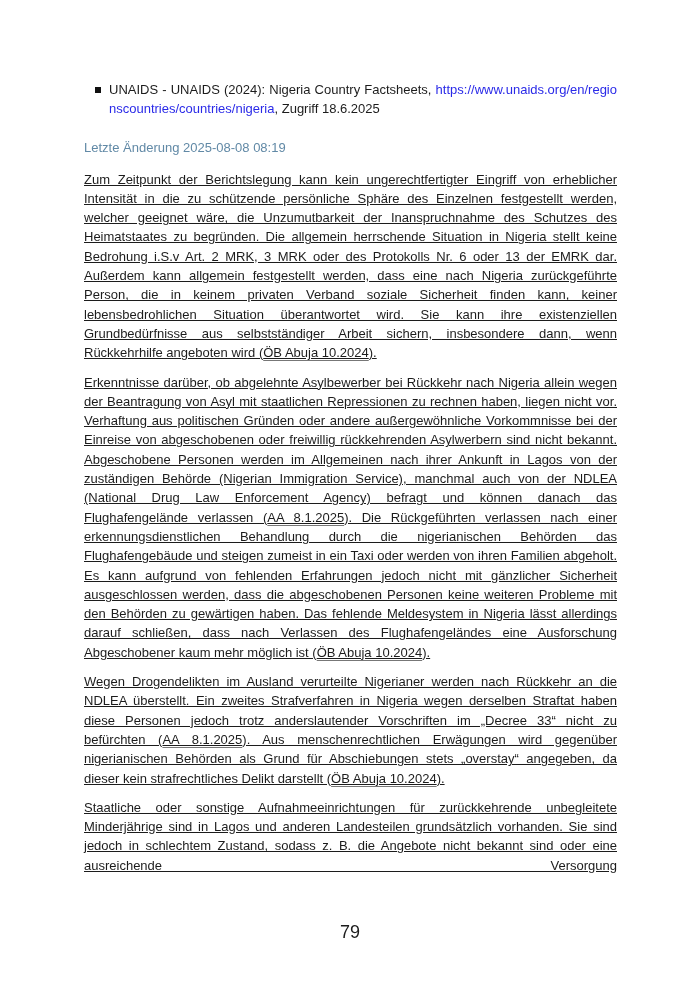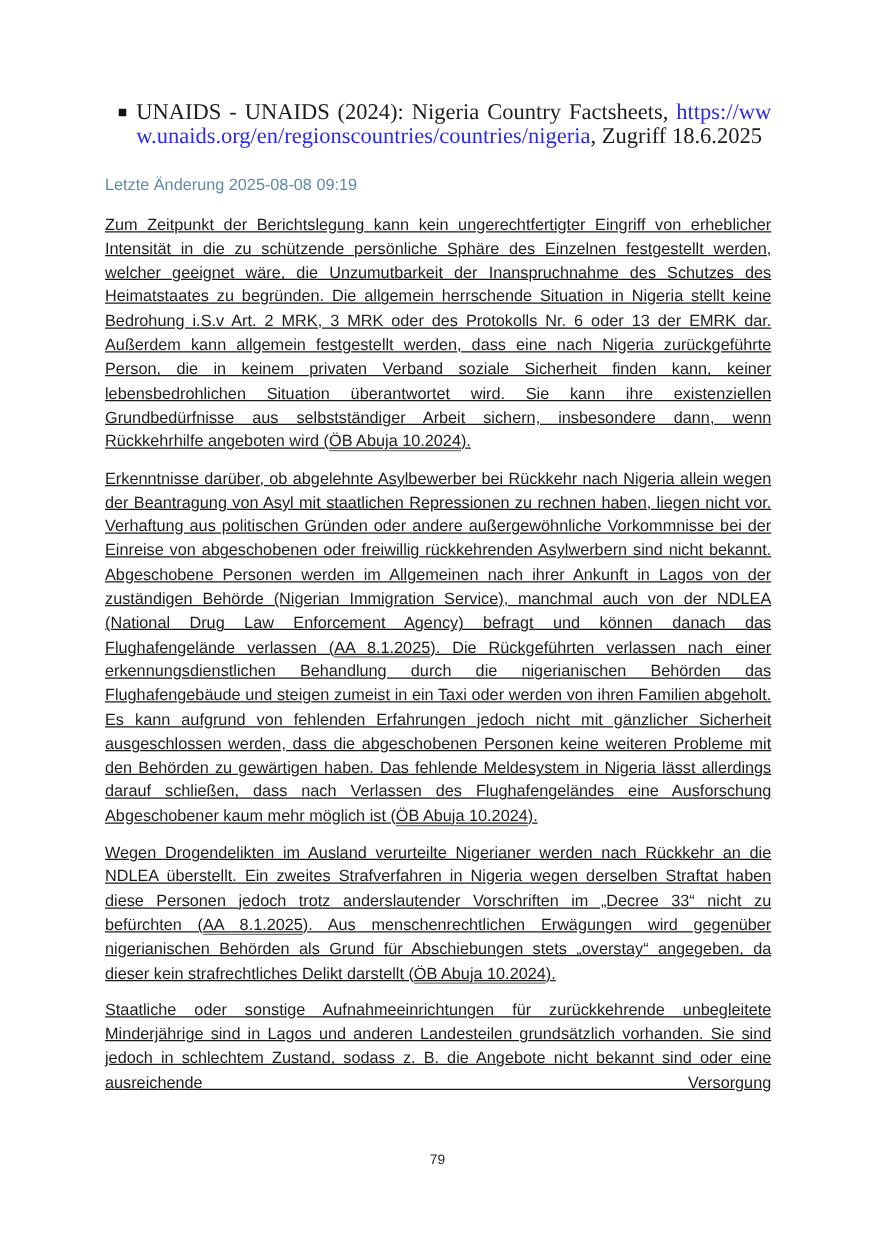--- a/index.html
+++ b/index.html
@@ -14,54 +14,54 @@
   html,body{margin:0;padding:0;}
   body{
     width:700px;height:990px;background:#ffffff;
     font-family:"Liberation Sans","DejaVu Sans",sans-serif;
     color:var(--text);
     -webkit-hyphens:auto;hyphens:auto;
   }
   .page{position:relative;width:700px;height:990px;padding:80px 83px 0 84px;overflow:hidden;}
 
   
-  .bib-list{list-style:none;margin:0 0 21px 0;padding:0 0 0 11px;font-size:18px;line-height:19.3px;font-family:Liberation Serif, serif;}
+  .bib-list{list-style:none;margin:0 0 21px 0;padding:0 0 0 11px;font-size:13px;line-height:19.3px;}
   .bib-item{display:flex;}
   .bib-marker{flex:0 0 14px;position:relative;}
   .bib-marker::before{content:"";position:absolute;top:7px;left:0;width:6px;height:6px;background:var(--bullet);}
   .bib-text{flex:1;text-align:justify;}
   .link{color:var(--link);word-break:break-all;}
 
   
   .section-heading{font-size:15.5px;font-weight:bold;color:var(--heading);margin:0 0 7px 0;line-height:18px;}
   .sec-num{display:inline-block;min-width:34px;}
   .last-modified{font-size:13px;line-height:16px;color:var(--subtitle);margin:0 0 14px 0;}
 
   
   .body-text p{margin:0 0 10px 0;font-size:13px;line-height:19.3px;text-align:justify;text-decoration:underline;}
   .body-text p.continues{text-align-last:justify;}
   .ref{text-decoration:underline;text-decoration-color:var(--ref-underline);text-decoration-thickness:1px;text-underline-offset:2.5px;}
 
   
-  .page-number{position:absolute;left:0;right:0;top:922px;text-align:center;font-size:11px;color:var(--text);}
+  .page-number{position:absolute;left:0;right:0;top:922px;text-align:center;font-size:18px;color:var(--text);}
 </style>
 </head>
 <body>
 
 <div class="page">
 
   <ul class="bib-list">
       <li class="bib-item">
         <span class="bib-marker"></span>
         <span class="bib-text"><span>UNAIDS - UNAIDS (2024): Nigeria Country Factsheets, </span><span class="link">https://www.unaids.org/en/regionscountries/countries/nigeria</span><span>, Zugriff 18.6.2025</span></span>
       </li>
     </ul>
 
 
-  <div class="last-modified">Letzte Änderung 2025-08-08 09:19</div>
+  <div class="last-modified">Letzte Änderung 2025-08-08 08:19</div>
 
   <div class="body-text">
       <p><span>Zum Zeitpunkt der Berichtslegung kann kein ungerechtfertigter Eingriff von erheblicher Intensität in die zu schützende persönliche Sphäre des Einzelnen festgestellt werden, welcher geeignet wäre, die Unzumutbarkeit der Inanspruchnahme des Schutzes des Heimatstaates zu begründen. Die allgemein herrschende Situation in Nigeria stellt keine Bedrohung i.S.v Art. 2 MRK, 3 MRK oder des Protokolls Nr. 6 oder 13 der EMRK dar. Außerdem kann allgemein festgestellt werden, dass eine nach Nigeria zurückgeführte Person, die in keinem privaten Verband soziale Sicherheit finden kann, keiner lebensbedrohlichen Situation überantwortet wird. Sie kann ihre existenziellen Grundbedürfnisse aus selbstständiger Arbeit sichern, insbesondere dann, wenn Rückkehrhilfe angeboten wird (</span><span class="ref">ÖB Abuja 10.2024</span><span>).</span></p>
       <p><span>Erkenntnisse darüber, ob abgelehnte Asylbewerber bei Rückkehr nach Nigeria allein wegen der Beantragung von Asyl mit staatlichen Repressionen zu rechnen haben, liegen nicht vor. Verhaftung aus politischen Gründen oder andere außergewöhnliche Vorkommnisse bei der Einreise von abgeschobenen oder freiwillig rückkehrenden Asylwerbern sind nicht bekannt. Abgeschobene Personen werden im Allgemeinen nach ihrer Ankunft in Lagos von der zuständigen Behörde (Nigerian Immigration Service), manchmal auch von der NDLEA (National Drug Law Enforcement Agency) befragt und können danach das Flughafengelände verlassen (</span><span class="ref">AA 8.1.2025</span><span>). Die Rückgeführten verlassen nach einer erkennungsdienstlichen Behandlung durch die nigerianischen Behörden das Flughafengebäude und steigen zumeist in ein Taxi oder werden von ihren Familien abgeholt. Es kann aufgrund von fehlenden Erfahrungen jedoch nicht mit gänzlicher Sicherheit ausgeschlossen werden, dass die abgeschobenen Personen keine weiteren Probleme mit den Behörden zu gewärtigen haben. Das fehlende Meldesystem in Nigeria lässt allerdings darauf schließen, dass nach Verlassen des Flughafengeländes eine Ausforschung Abgeschobener kaum mehr möglich ist (</span><span class="ref">ÖB Abuja 10.2024</span><span>).</span></p>
       <p><span>Wegen Drogendelikten im Ausland verurteilte Nigerianer werden nach Rückkehr an die NDLEA überstellt. Ein zweites Strafverfahren in Nigeria wegen derselben Straftat haben diese Personen jedoch trotz anderslautender Vorschriften im „Decree 33“ nicht zu befürchten (</span><span class="ref">AA 8.1.2025</span><span>). Aus menschenrechtlichen Erwägungen wird gegenüber nigerianischen Behörden als Grund für Abschiebungen stets „overstay“ angegeben, da dieser kein strafrechtliches Delikt darstellt (</span><span class="ref">ÖB Abuja 10.2024</span><span>).</span></p>
       <p class="continues"><span>Staatliche oder sonstige Aufnahmeeinrichtungen für zurückkehrende unbegleitete Minderjährige sind in Lagos und anderen Landesteilen grundsätzlich vorhanden. Sie sind jedoch in schlechtem Zustand, sodass z. B. die Angebote nicht bekannt sind oder eine ausreichende Versorgung</span></p>
     </div>
 
   <div class="page-number">79</div>
 

